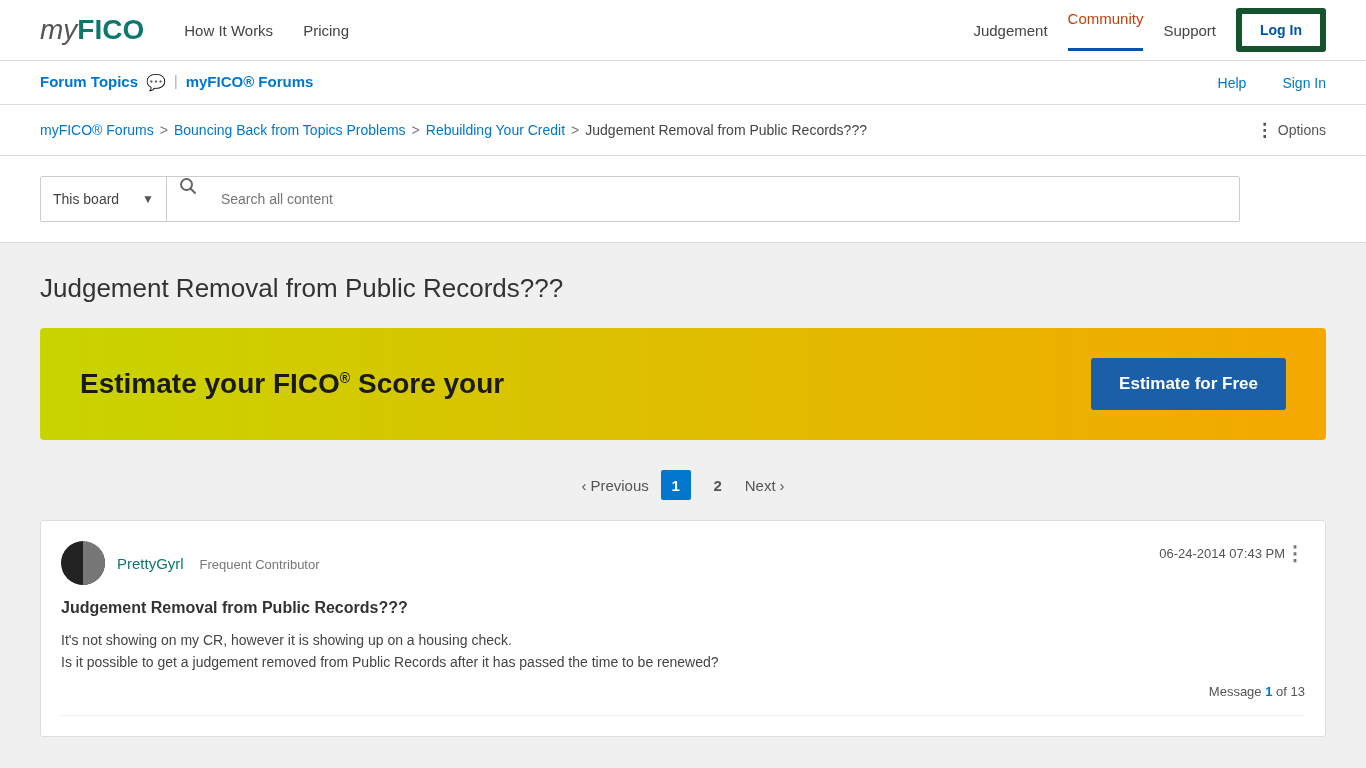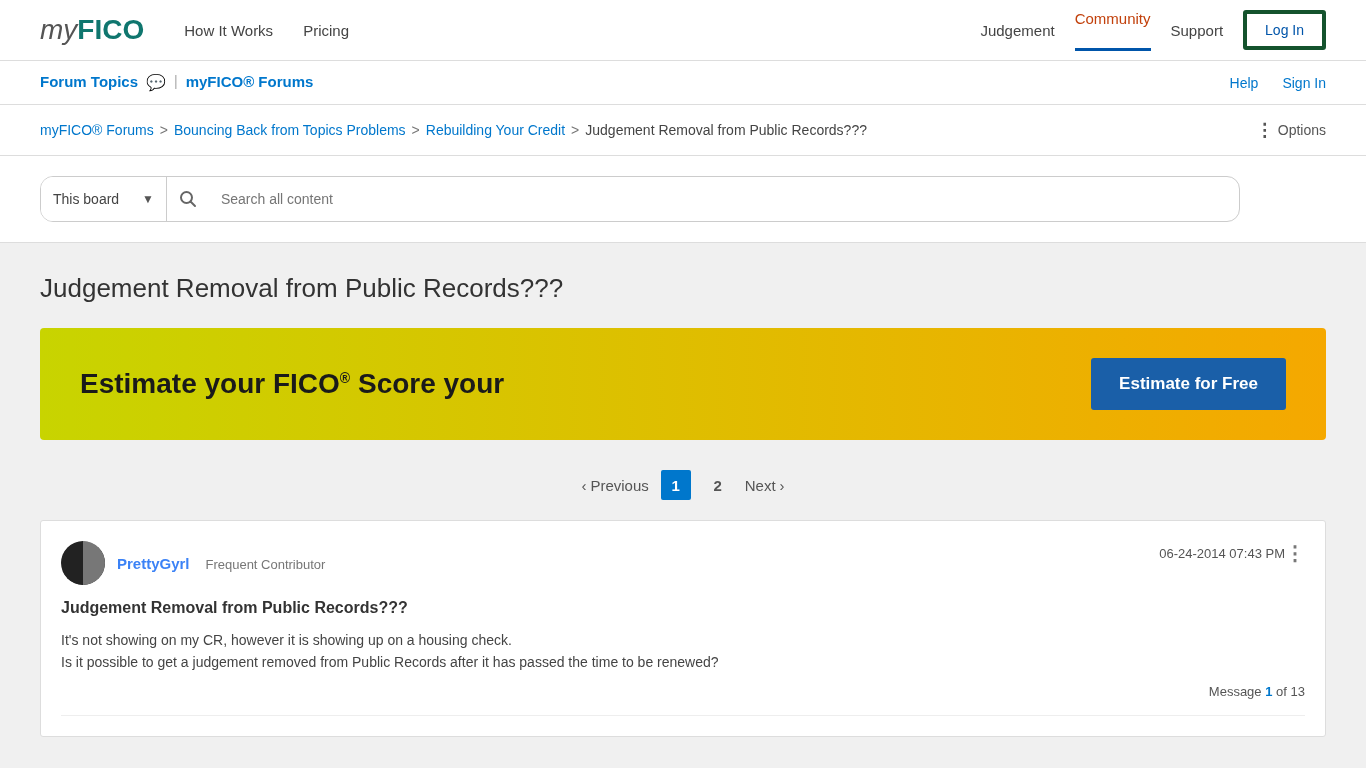--- a/index.html
+++ b/index.html
@@ -56,25 +56,25 @@
       text-decoration: none;
       color: #444;
       font-size: 15px;
     }
     .header-right .active-nav {
       color: #c2410c;
       border-bottom: 3px solid #0055aa;
       padding-bottom: 21px;
     }
     .login-btn {
-      border: 4px solid #14532d;
+      border: 6px solid #14532d;
       color: #0055aa !important;
       padding: 8px 18px;
       border-radius: 3px;
-      font-weight: normal;
+      font-weight: bold;
       font-size: 14px !important;
       text-align: right;
     }
 
     
     .sub-header {
       background: #fff;
       border-bottom: 1px solid #ddd;
       padding: 12px 40px;
       display: flex;
@@ -87,21 +87,21 @@
       gap: 8px;
     }
     .sub-header-left a {
       color: #0077cc;
       text-decoration: none;
       font-size: 15px;
       font-weight: bold;
     }
     .sub-header-right {
       display: flex;
-      gap: 24px;
+      gap: 36px;
     }
     .sub-header-right a {
       color: #0077cc;
       text-decoration: none;
       font-size: 14px;
     }
     .chat-icon {
       font-size: 16px;
       color: #555;
     }
@@ -148,23 +148,23 @@
     }
 
     
     .search-bar-container {
       background: #fff;
       padding: 20px 40px;
       border-bottom: 1px solid #ddd;
     }
     .search-bar {
       display: flex;
-      align-items: center;
+      align-items: flex-start;
       border: 1px solid #ccc;
-      border-radius: 13px;
+      border-radius: 2px;
       overflow: hidden;
       max-width: 1200px;
     }
     .search-scope {
       display: flex;
       align-items: center;
       border-right: 1px solid #ccc;
       padding: 0 12px;
       background: #fff;
       height: 44px;
@@ -308,22 +308,22 @@
       align-items: center;
       justify-content: center;
     }
     .avatar-inner {
       width: 100%;
       height: 100%;
       background: conic-gradient(#777 0deg 180deg, #222 180deg 360deg);
       border-radius: 50%;
     }
     .author-name {
-      color: #3b82f6;
-      font-weight: bold;
+      color: #0f766e;
+      font-weight: normal;
       font-size: 15px;
       text-decoration: none;
     }
     .author-role {
       color: #777;
       font-size: 13px;
       margin-left: 12px;
     }
     .post-meta-right {
       display: flex;

